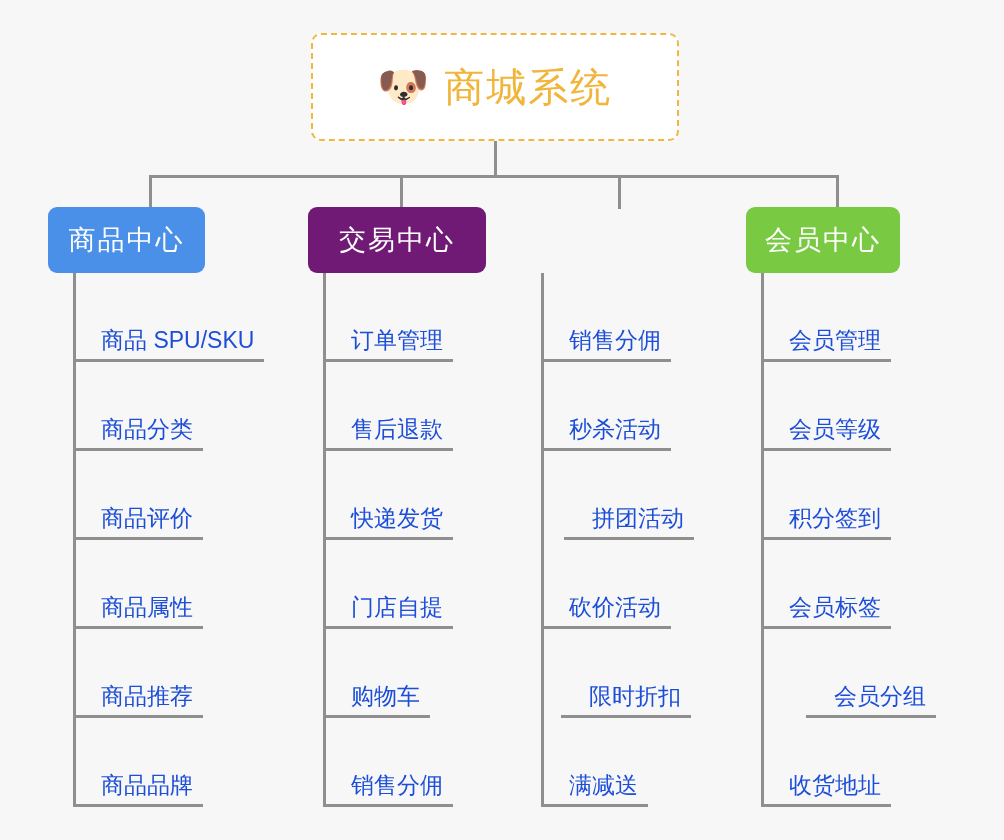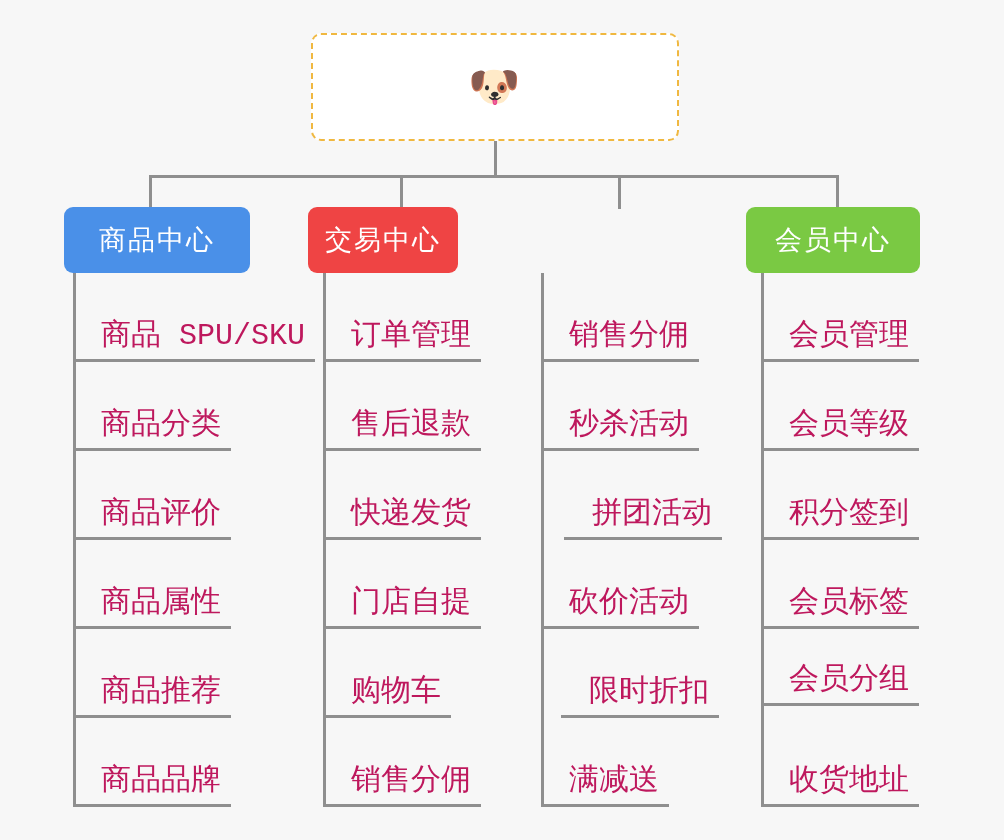--- a/index.html
+++ b/index.html
@@ -84,51 +84,51 @@
   }
   .leaf-item {
     position: absolute;
     height: 89px;
     display: flex;
     align-items: flex-end;
   }
   .leaf-label {
     display: inline-block;
     padding: 0 10px 6px 28px;
-    font-size: 30px;
-    color: #be185d;
+    font-size: 23px;
+    color: #1d4ed8;
     white-space: nowrap;
     border-bottom: 3px solid #8f8f8f;
     line-height: 1.1;
-    font-family: Liberation Mono, monospace;
   }
 </style>
 </head>
 <body>
 
 <div id="mindmap">
 
   <div class="root-node" style="border-color: rgb(240, 184, 64);">
     <span class="root-emoji">🐶</span>
+    <span class="root-title" style="color: rgb(240, 181, 58);">商城系统</span>
   </div>
 
   <div class="conn conn-v" style="left:494px; top:141px; height:37px;"></div>
   <div class="conn conn-h" style="left:149px; top:175px; width:690px;"></div>
   <div class="conn conn-v" style="left:149px; top:175px; height:34px;"></div>
   <div class="conn conn-v" style="left:400px; top:175px; height:34px;"></div>
   <div class="conn conn-v" style="left:618px; top:175px; height:34px;"></div>
   <div class="conn conn-v" style="left:836px; top:175px; height:34px;"></div>
 
-  <div class="cat-box" style="left: 64px; width: 186px; background: rgb(74, 144, 232);">
+  <div class="cat-box" style="left: 48px; width: 157px; background: rgb(74, 144, 232);">
     <span>商品中心</span>
   </div>
-  <div class="cat-box" style="left: 308px; width: 150px; background: #ef4444;">
+  <div class="cat-box" style="left: 308px; width: 178px; background: #701a75;">
     <span>交易中心</span>
   </div>
-  <div class="cat-box" style="left: 746px; width: 174px; background: rgb(122, 201, 67);">
+  <div class="cat-box" style="left: 746px; width: 154px; background: rgb(122, 201, 67);">
     <span>会员中心</span>
   </div>
 
   <div class="leaf-col" style="left:73px;">
     <div class="leaf-spine" style="height:534px;"></div>
     <div class="leaf-item" style="top:0px;">
       <span class="leaf-label">商品 SPU/SKU</span>
     </div>
     <div class="leaf-item" style="top:89px;">
       <span class="leaf-label">商品分类</span>
@@ -198,21 +198,21 @@
     </div>
     <div class="leaf-item" style="top:89px;text-align:center;">
       <span class="leaf-label">会员等级</span>
     </div>
     <div class="leaf-item" style="top:178px;">
       <span class="leaf-label">积分签到</span>
     </div>
     <div class="leaf-item" style="top:267px;">
       <span class="leaf-label">会员标签</span>
     </div>
-    <div class="leaf-item" style="top:344px;">
+    <div class="leaf-item" style="top:356px;padding-left:45px;">
       <span class="leaf-label">会员分组</span>
     </div>
     <div class="leaf-item" style="top:445px;">
       <span class="leaf-label">收货地址</span>
     </div>
   </div>
 
 </div>
 
 </body></html>

